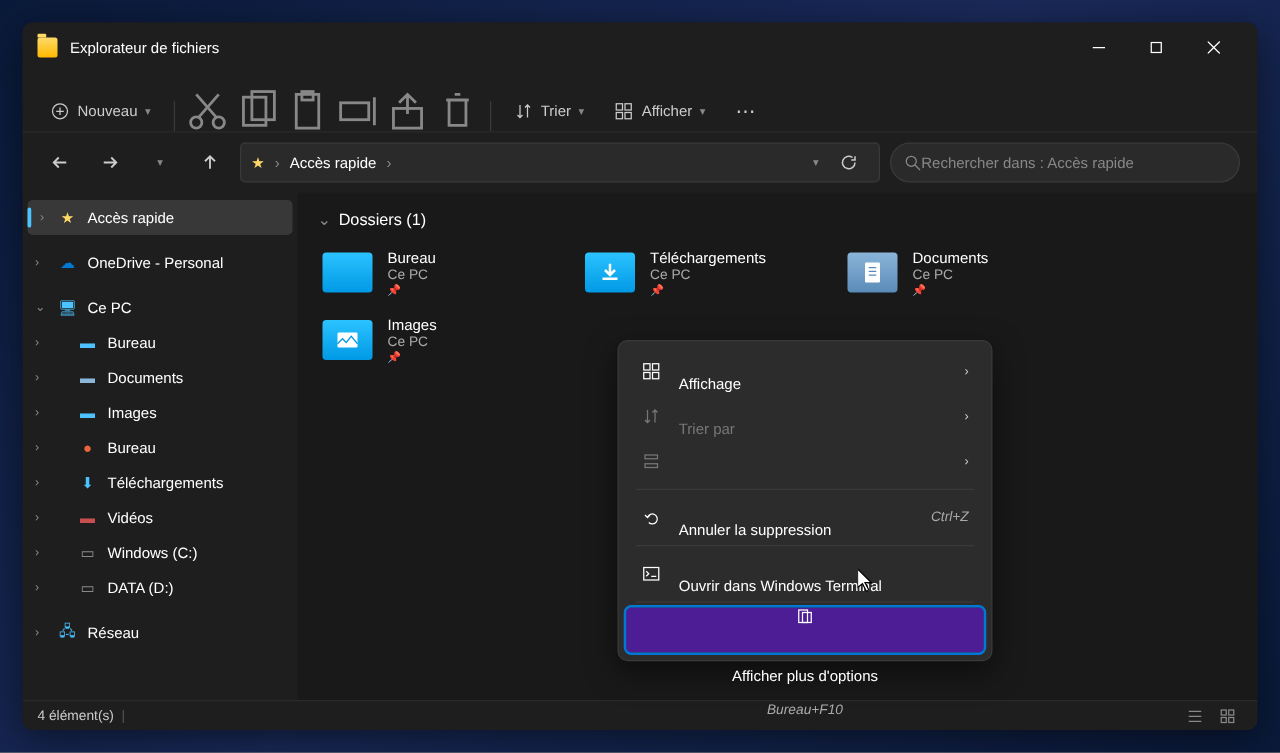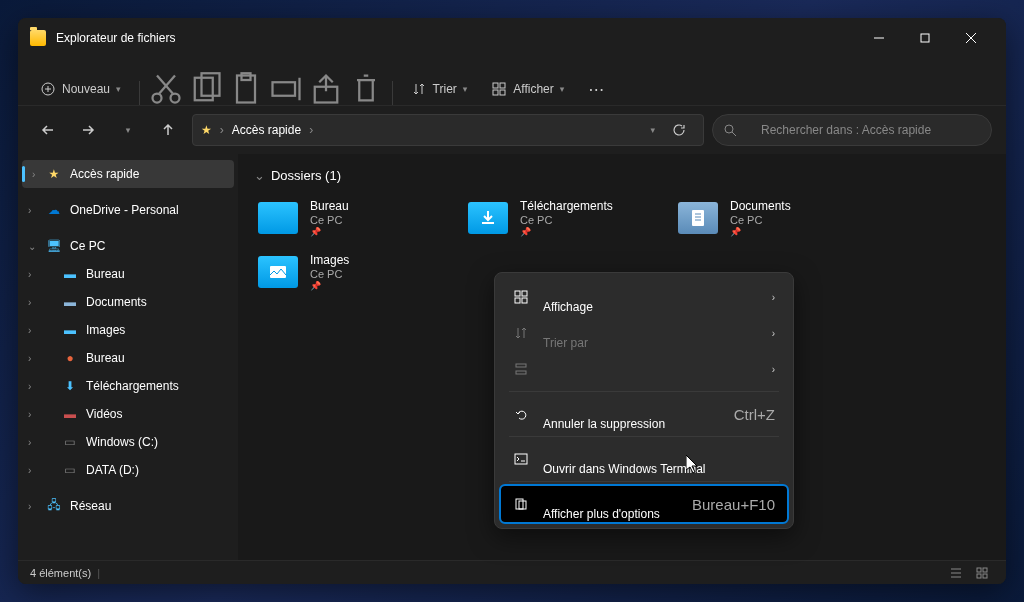--- a/index.html
+++ b/index.html
@@ -16,21 +16,21 @@
 .tb-btn { height: 32px; padding: 0 10px; display: flex; align-items: center; gap: 6px; color: #ccc; font-size: 12px; border-radius: 4px; cursor: pointer; }
 .tb-btn svg { width: 16px; height: 16px; }
 .tb-sep { width: 1px; height: 24px; background: #3a3a3a; margin: 0 4px; }
 .tb-icon { width: 36px; height: 32px; display: flex; align-items: center; justify-content: center; color: #888; border-radius: 4px; }
 .nav-row { height: 48px; display: flex; align-items: center; padding: 0 14px; gap: 8px; }
 .nav-btn { width: 32px; height: 32px; display: flex; align-items: center; justify-content: center; color: #ccc; border-radius: 4px; cursor: pointer; }
 .nav-btn svg { width: 14px; height: 14px; }
 .breadcrumb { flex: 1; height: 32px; background: #2a2a2a; border: 1px solid #3a3a3a; border-radius: 4px; display: flex; align-items: center; padding: 0 8px; color: #fff; font-size: 12px; gap: 8px; }
 .star-icon { color: #ffd968; }
 .bc-refresh { width: 32px; display: flex; justify-content: center; color: #ccc; }
-.searchbox { width: 280px; height: 32px; background: #2a2a2a; border: 1px solid #3a3a3a; border-radius: 16px; display: flex; align-items: center; padding: 0 10px; color: #888; font-size: 12px; gap: 24px; }
+.searchbox { width: 280px; height: 32px; background: #2a2a2a; border: 1px solid #3a3a3a; border-radius: 16px; display: flex; align-items: center; padding: 0 10px; color: #888; font-size: 12px; gap: 0; }
 .main { flex: 1; display: flex; overflow: hidden; }
 .sidebar { width: 220px; background: #1e1e1e; padding: 6px 0; overflow-y: auto; }
 .sb-item { height: 28px; display: flex; align-items: center; padding: 0 10px 0 28px; color: #fff; font-size: 12px; gap: 8px; position: relative; cursor: pointer; }
 .sb-item.selected { background: #383838; border-radius: 4px; margin: 0 4px; padding-left: 24px; }
 .sb-item.selected::before { content: ''; position: absolute; left: 0; top: 6px; bottom: 6px; width: 3px; background: #4cc2ff; border-radius: 2px; }
 .sb-chevron { position: absolute; left: 10px; color: #888; font-size: 10px; }
 .sb-item.child { padding-left: 44px; }
 .sb-icon { width: 16px; height: 16px; display: flex; align-items: center; justify-content: center; }
 .content { flex: 1; background: #191919; padding: 8px 16px; color: #fff; position: relative; }
 .section-header { display: flex; align-items: center; gap: 6px; font-size: 13px; color: #fff; padding: 6px 0 12px; }
@@ -41,24 +41,24 @@
 .folder-icon.downloads { background: linear-gradient(#2bc3ff, #0099e5); }
 .folder-icon.documents { background: linear-gradient(#8bb5d9, #5a8bb8); }
 .folder-icon.images { background: linear-gradient(#2bc3ff, #0099e5); }
 .folder-info { display: flex; flex-direction: column; gap: 1px; }
 .folder-name { font-size: 12px; color: #fff; }
 .folder-loc { font-size: 11px; color: #aaa; }
 .folder-pin { font-size: 9px; color: #888; }
 .context-menu { position: absolute; top: 272px; left: 494px; width: 300px; background: #2c2c2c; border: 1px solid #3a3a3a; border-radius: 8px; padding: 6px; box-shadow: 0 8px 24px rgba(0,0,0,0.5); }
 .ctx-item { height: 36px; display: flex; align-items: center; padding: 0 12px; color: #fff; font-size: 12px; gap: 14px; border-radius: 4px; cursor: pointer; position: relative; }
 .ctx-item.disabled { color: #777; }
-.ctx-item.highlighted { background: #000000; outline: 2px solid #0078d4; }
+.ctx-item.highlighted { background: #4c1d95; outline: 2px solid #0078d4; flex-direction: column; }
 .ctx-icon { width: 16px; height: 16px; display: flex; align-items: center; justify-content: center; }
 .ctx-label { flex: 1; margin-top: 20px; }
-.ctx-shortcut { font-size: 15px; color: #aaa; }
+.ctx-shortcut { font-size: 11px; color: #aaa; font-style: italic; }
 .ctx-arrow { position: absolute; right: 12px; color: #ccc; font-size: 10px; }
 .ctx-sep { height: 1px; background: #3a3a3a; margin: 4px 8px; }
 .statusbar { height: 24px; background: #1e1e1e; border-top: 1px solid #2a2a2a; display: flex; align-items: center; padding: 0 12px; color: #ccc; font-size: 11px; }
 .statusbar-right { margin-left: auto; display: flex; gap: 2px; }
 .view-toggle { width: 24px; height: 18px; display: flex; align-items: center; justify-content: center; color: #888; }
 .cursor { position: absolute; top: 455px; left: 686px; z-index: 100; pointer-events: none; }
 .chev-down { font-size: 9px; color: #888; }
 </style>
 </head>
 <body>

